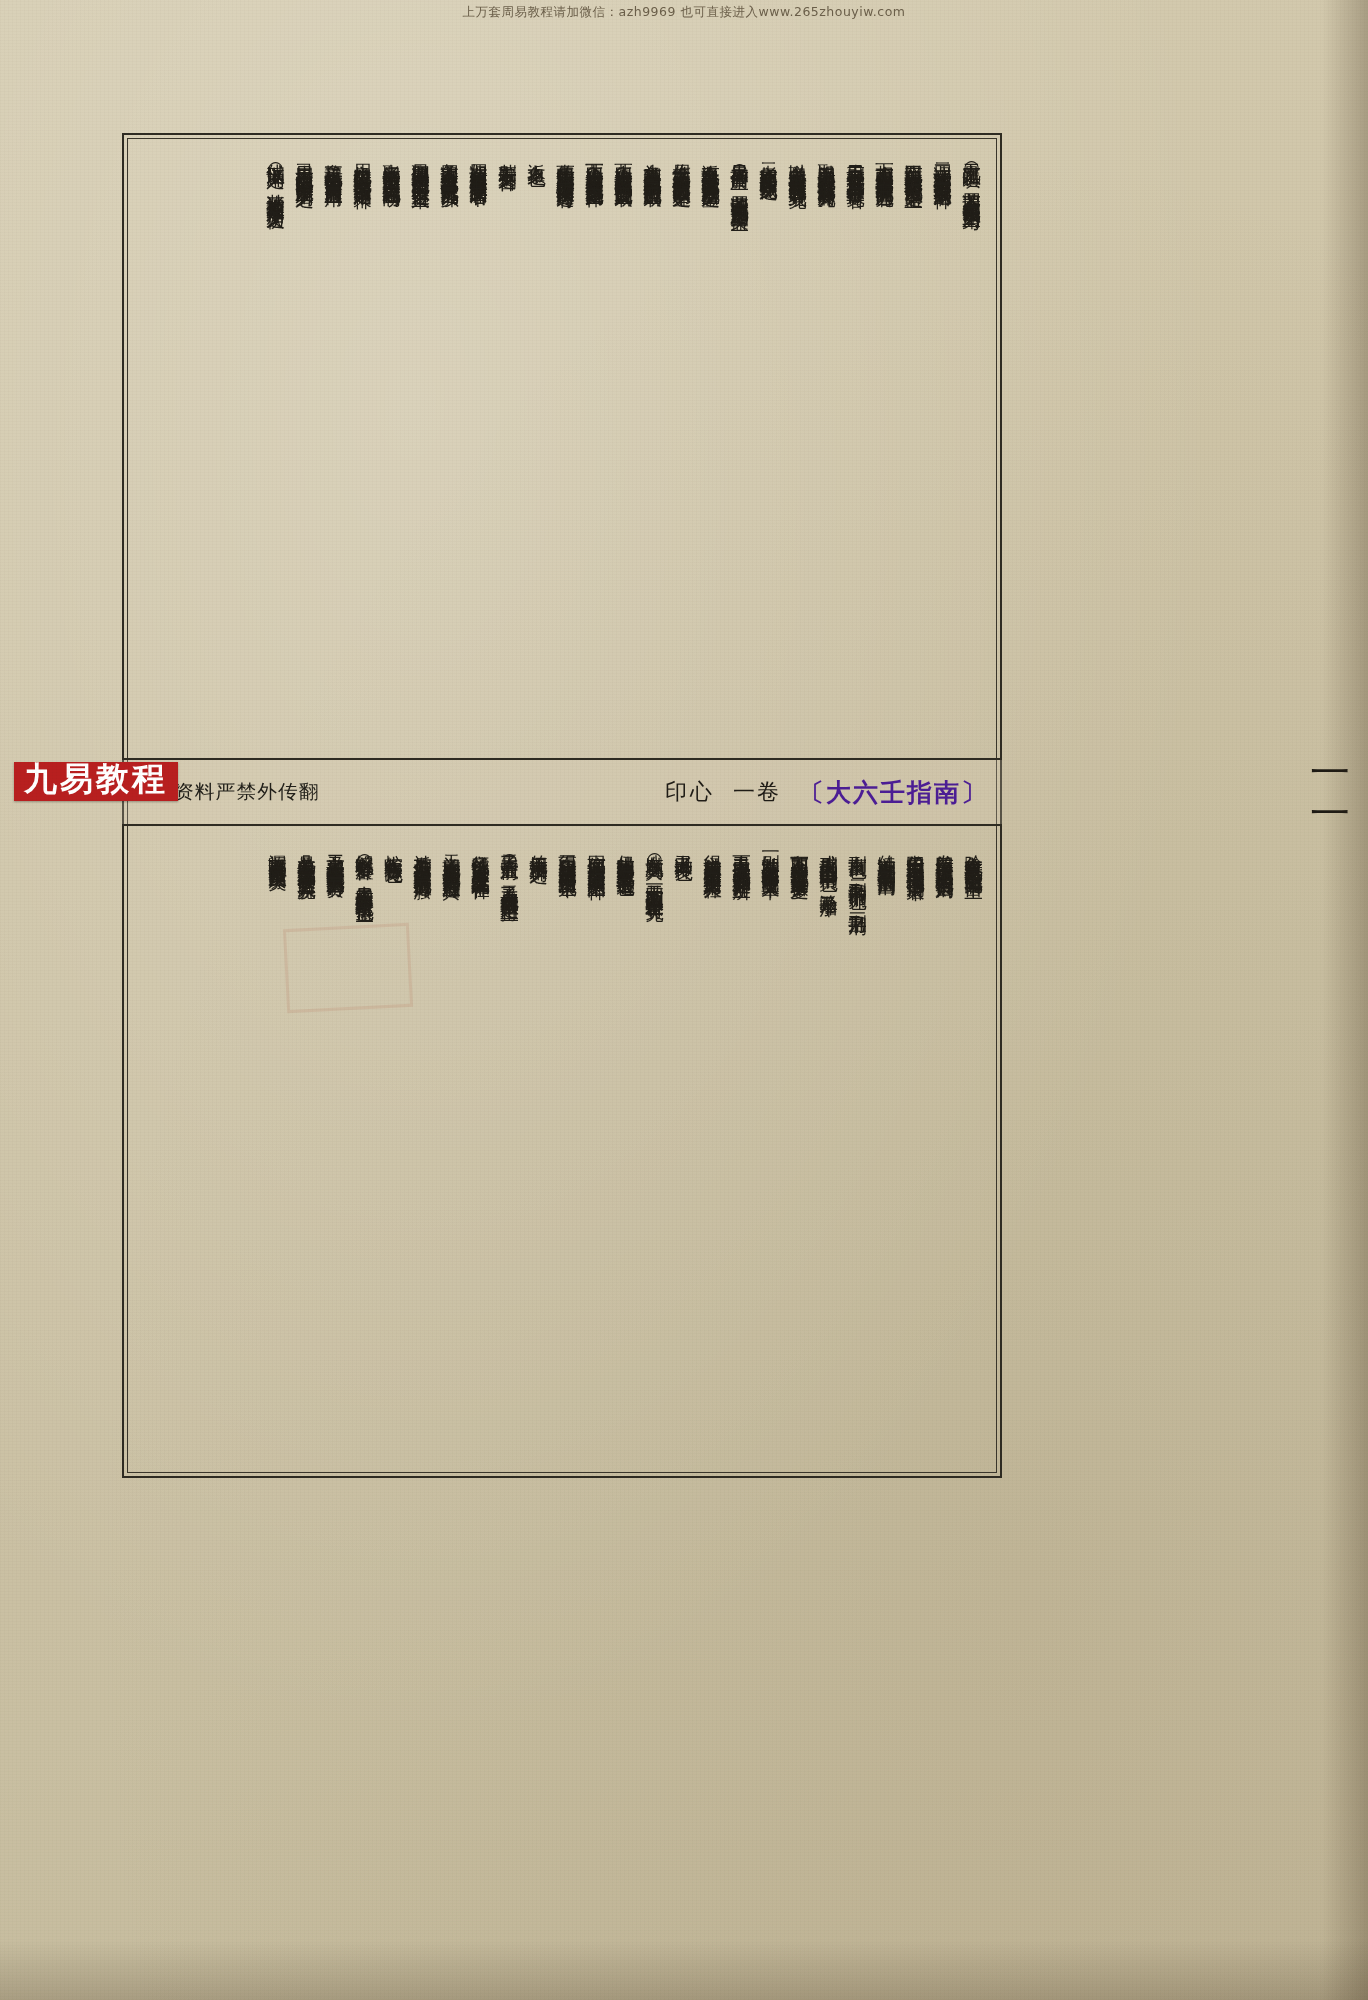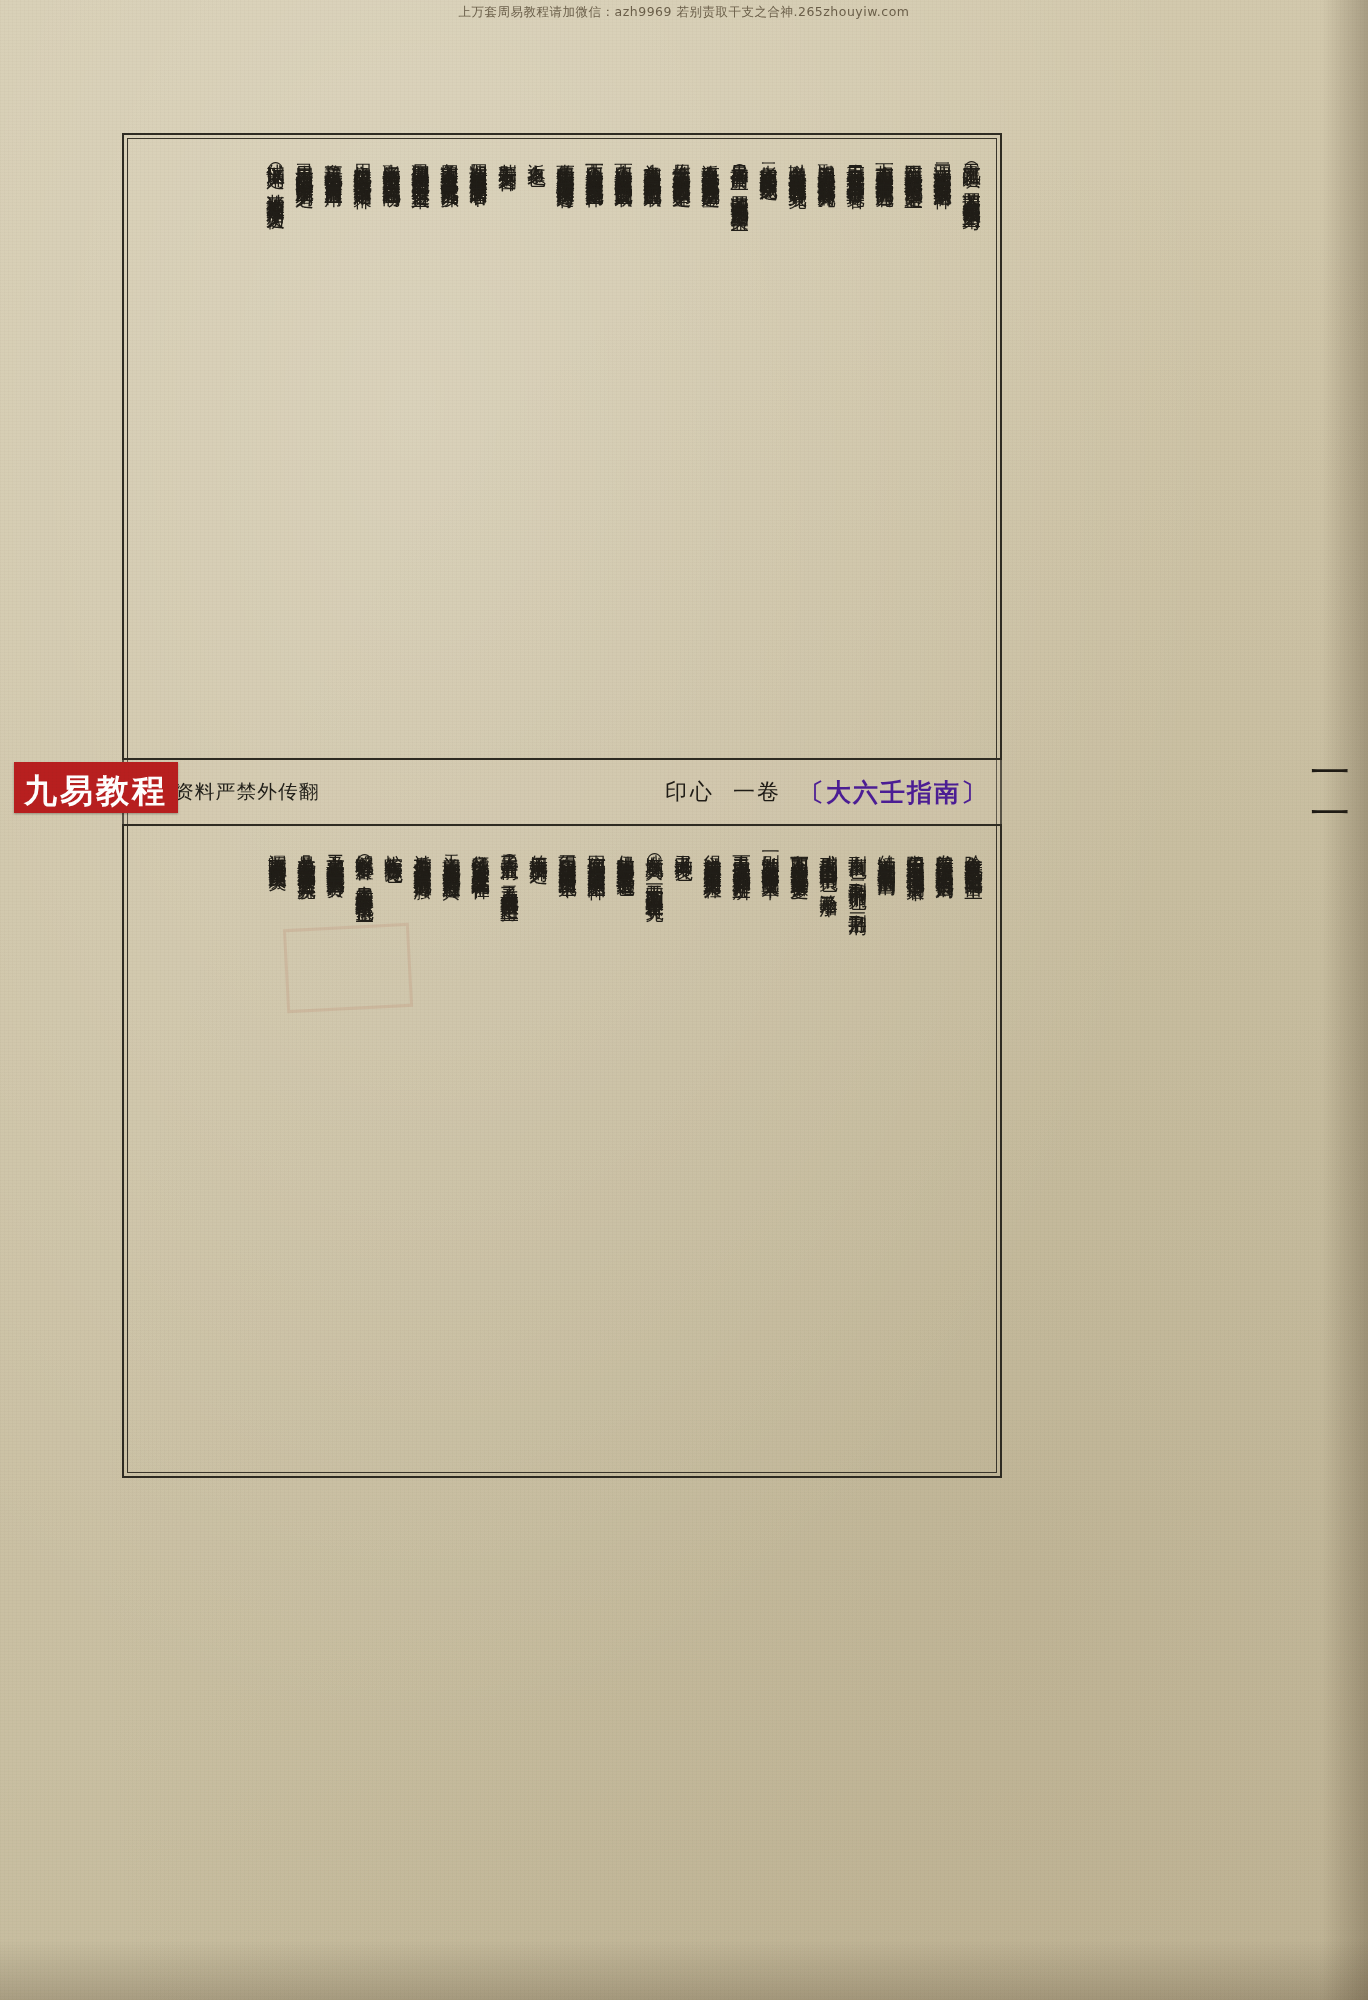--- a/index.html
+++ b/index.html
@@ -80,21 +80,21 @@
     display:flex;align-items:center;gap:10px;
   }
   .pubmark{
     font-size:19px;color:#22201a;letter-spacing:1px;
     font-family:"DejaVu Serif","Liberation Serif",serif;
     transform:scaleX(1.04);
   }
   .logo{
     position:absolute;left:14px;top:762px;
     background:#b81f1f;
-    padding:12px 10px 6px 10px;
+    padding:0 10px 6px 10px;
     color:#fff;
     font-size:33px;font-weight:bold;letter-spacing:3px;
     font-family:"DejaVu Serif","Liberation Serif",serif;
     line-height:1;
     box-shadow:0 1px 2px rgba(0,0,0,.3);
   }
   .pagenum{
     position:absolute;right:18px;top:752px;
     font-size:40px;color:#1d1a14;
     font-family:"DejaVu Serif","Liberation Serif",serif;
@@ -157,21 +157,21 @@
     position:absolute;left:0;bottom:0;height:60px;width:100%;
     background:linear-gradient(0deg, rgba(60,45,25,.22), rgba(0,0,0,0));
     pointer-events:none;
   }
 </style>
 </head>
 <body>
 
 <div class="paper"></div>
 
-<div class="watermark-top">上万套周易教程请加微信：azh9969     若别责取干支之合神.265zhouyiw.com</div>
+<div class="watermark-top">上万套周易教程请加微信：azh9969     也可直接进入www.265zhouyiw.com</div>
 
 <div class="frame">
   <div class="cols" id="top-cols">
       <div class="col">无克是以遥嗔○若四课上下全不相克贼则以日干为主而与第</div>
       <div class="col">二三四课上神相对较之若有一上神克日干者取以为用名神</div>
       <div class="col">遥克日曰蒿矢课以彼能遥伤於我而似矢也何以蒿名之盖上</div>
       <div class="col">下相克力弱而有贼克之称斯遥远力绵虽克而犹蒿而已若无</div>
       <div class="col">克日干者则视日干遥克彼三上神矣若有一上神被日干克者</div>
       <div class="col">取以为用名曰遥克神曰弹射课以我能遥力薄取象於弹丸而</div>
       <div class="col">以弹名之盖亦因其射远力薄取象於弹丸而已如有二克或克</div>

